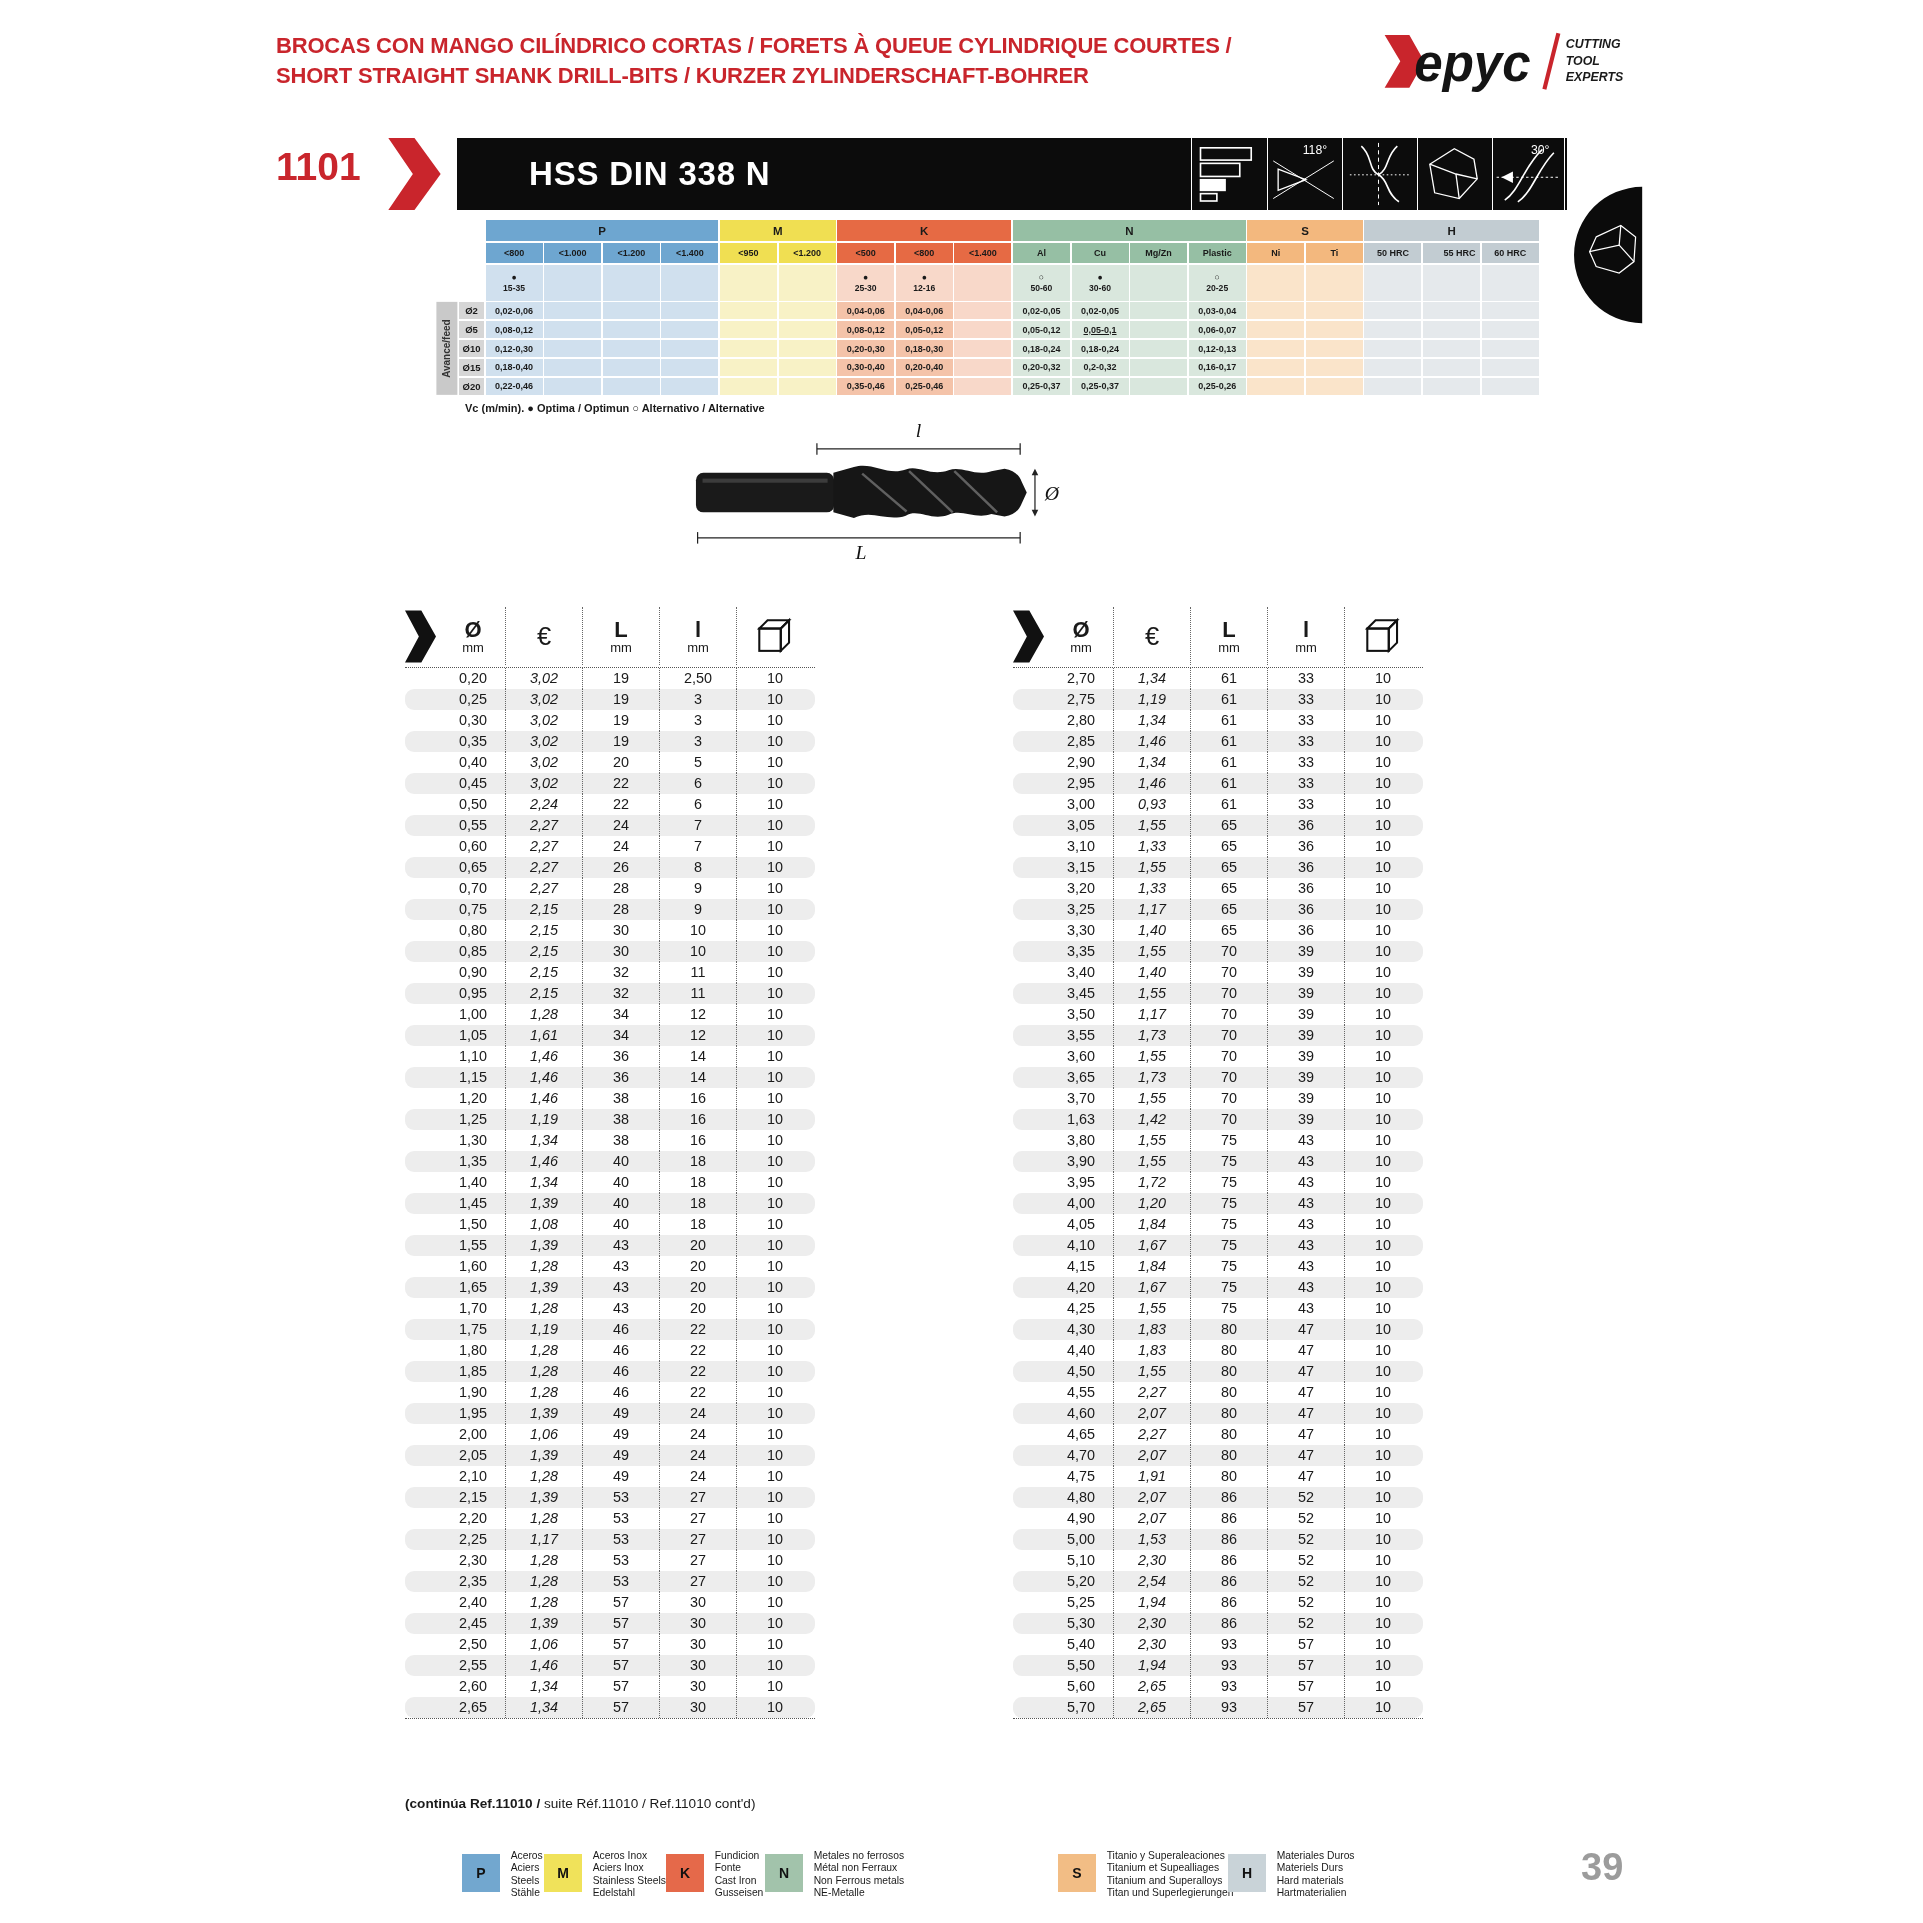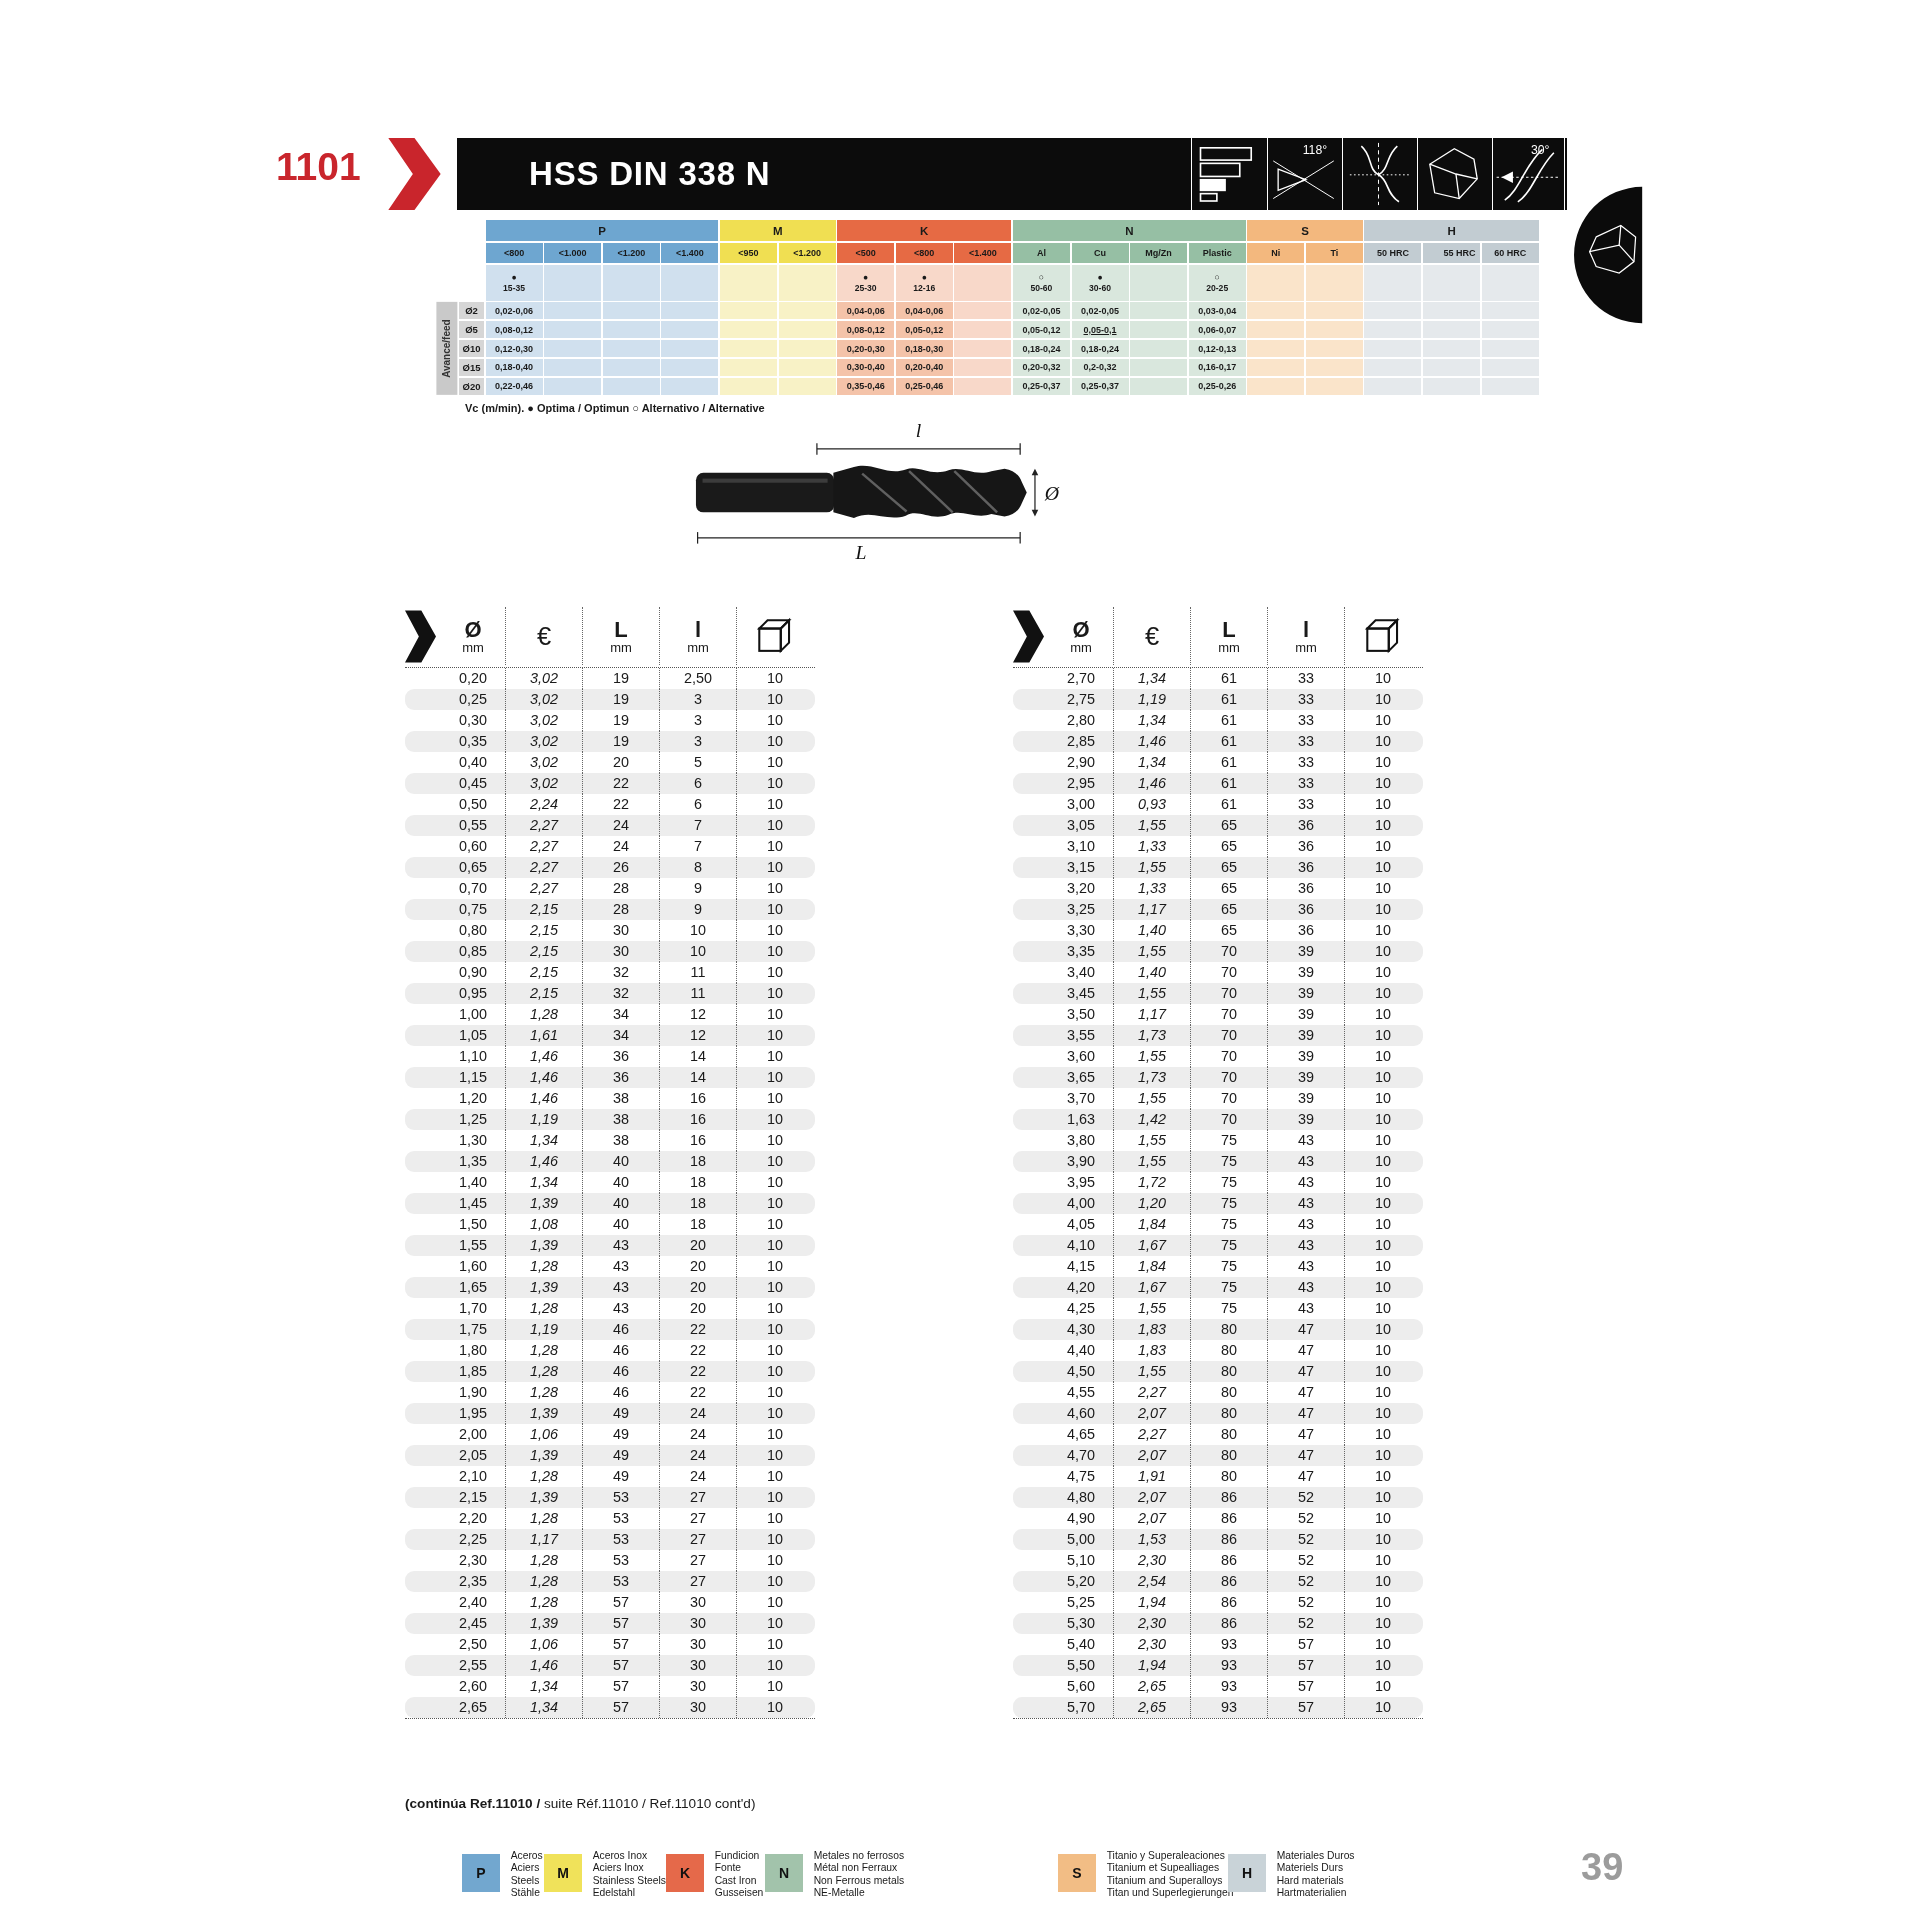--- a/index.html
+++ b/index.html
@@ -75,21 +75,35 @@
          font-weight:bold;font-size:14px;color:#111;}
   .lg-line{font-size:10.3px;line-height:12.3px;white-space:nowrap;}
   .pageno{position:absolute;left:1581px;top:1846px;font-size:38px;font-weight:bold;color:#9c9c9c;}
   .tab-thumb{position:absolute;left:1573px;top:186px;}
 </style>
 </head>
 <body>
 
 <div class="page">
 
-
+  <div class="title">
+    <div>BROCAS CON MANGO CILÍNDRICO CORTAS / FORETS À QUEUE CYLINDRIQUE COURTES /</div>
+    <div>SHORT STRAIGHT SHANK DRILL-BITS / KURZER ZYLINDERSCHAFT-BOHRER</div>
+  </div>
+
+  <div class="logo">
+    <svg width="247" height="76" viewBox="0 0 300 92">
+      <polygon points="2,18 32,18 50,50 32,82 2,82 21,50" fill="#c9252c"></polygon>
+      <text x="38" y="74" font-size="62" font-weight="bold" font-style="italic" fill="#141414" font-family="Liberation Sans, sans-serif">epyc</text>
+      <line x1="213" y1="16" x2="196" y2="84" stroke="#c9252c" stroke-width="5"></line>
+      <text x="222" y="34" font-size="15" font-weight="bold" font-style="italic" fill="#1a1a1a" font-family="Liberation Sans, sans-serif">CUTTING</text>
+      <text x="222" y="54" font-size="15" font-weight="bold" font-style="italic" fill="#1a1a1a" font-family="Liberation Sans, sans-serif">TOOL</text>
+      <text x="222" y="74" font-size="15" font-weight="bold" font-style="italic" fill="#1a1a1a" font-family="Liberation Sans, sans-serif">EXPERTS</text>
+    </svg>
+  </div>
 
   <div class="ref-num">1101</div>
   <div class="ref-chev">
     <svg width="53" height="72" viewBox="0 0 64 88">
       <polygon points="0,0 32,0 64,44 32,88 0,88 30,44" fill="#c9252c"></polygon>
     </svg>
   </div>
   <div class="band">
     <div class="band-title">HSS DIN 338 N</div>
     <div class="band-icons">

